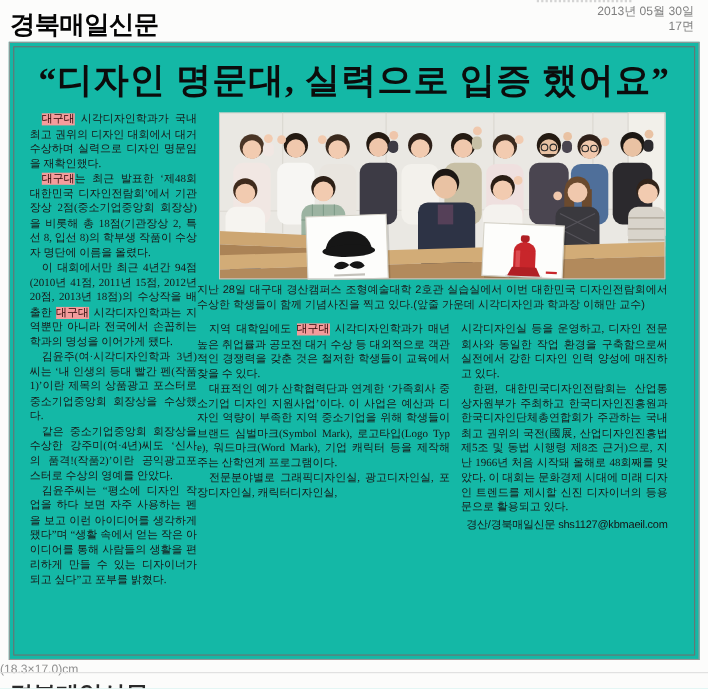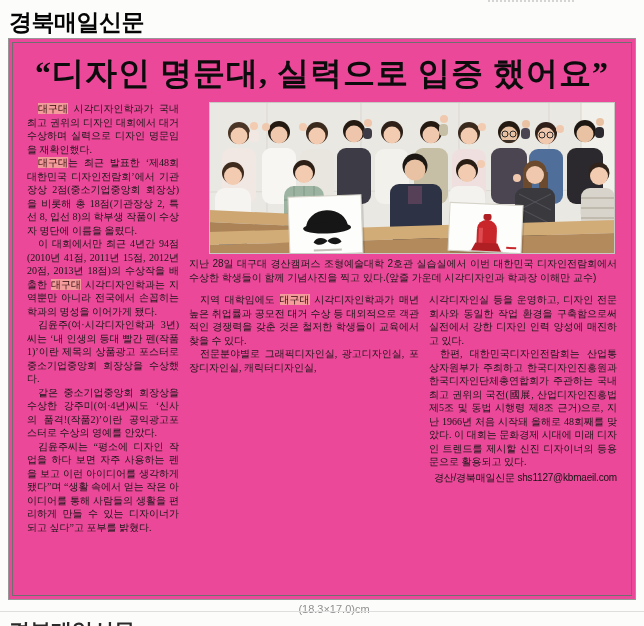--- a/index.html
+++ b/index.html
@@ -18,36 +18,36 @@
   .date-block {
     position:absolute; right:13px; top:5px; text-align:right;
     font-family:"Liberation Sans", sans-serif; font-size:11px;
     color:#7e7e7e; line-height:1.2;
   }
   .top-sliver {
     position:absolute; top:0; right:70px; width:86px; height:2px;
     border-top:2px dotted #d4d4d4; overflow:hidden;
   }
   
-  .box-outer { margin:0 8px; border:1px solid #979797; padding:3px; background:#ec4899; }
+  .box-outer { margin:0 8px; border:1px solid #979797; padding:3px; background:#14b8a6; }
   .box-inner { border:1px solid #6f6f6f; padding:10px 14px 8px; height:554px; overflow:hidden; }
   
   .headline {
     font-size:32px; font-weight:bold; text-align:center;
     letter-spacing:1px; color:#0c0c0c; line-height:1.22;
     margin:1px 0 9px;
   }
   .subhead {
     border-top:1px solid #adadad; border-bottom:1px solid #adadad;
     padding:8px 2px 9px; margin-bottom:10px;
     font-size:17px; font-weight:bold; color:#121212; letter-spacing:-0.3px;
     white-space:nowrap; overflow:hidden;
   }
   
-  .body-grid { display:flex; gap:10px; height:430px; overflow:hidden; }
+  .body-grid { display:flex; height:430px; overflow:hidden; }
   .col { font-size:10px; line-height:13.5px; overflow:hidden; }
   .col-1 { width:152px; flex:none; }
   .right-region { flex:1; min-width:0; }
   .para { text-align:justify; text-indent:11px; word-break:break-all; color:#171717; }
   .para.noindent { text-indent:0; }
   .hl { background:var(--hl-color,#f49c9c); color:#2c0606; }
   
   .photo-wrap { margin-left:20px; width:406px; }
   .photo-svg { display:block; }
   .caption {
@@ -59,36 +59,40 @@
   .two-cols { display:flex; gap:10px; margin-top:8px; height:235px; overflow:hidden; }
   .col-b { width:230px; flex:none; }
   .col-c { width:188px; flex:none; display:flex; flex-direction:column; }
   .byline {
     margin-top:2px; text-align:right; white-space:nowrap;
     font-family:"Liberation Sans", sans-serif;
     font-size:10px; letter-spacing:-0.2px; color:#151515;
   }
   
   .size-label {
-    margin:3px 12px 0 0; text-align:center;
-    font-family:"Liberation Sans", sans-serif; font-size:11px; color:#8f8f8f;padding-left:36px;
+    margin:3px 12px 0 0; text-align:left;
+    font-family:"Liberation Sans", sans-serif; font-size:11px; color:#8f8f8f;
   }
   .bottom-divider { position:absolute; left:0; right:0; bottom:14px; border-top:1px solid #dedede; }
   .bottom-clip {
     position:absolute; left:9px; bottom:0; height:9px; width:220px; overflow:hidden;
     font-family:"Liberation Sans", sans-serif; font-size:21px; font-weight:900; color:#2a2a2a;
   }
 </style>
 </head>
 <body>
 
 <div class="page">
 
   <div class="header">
     <div class="masthead">경북매일신문</div>
+    <div class="date-block">
+      <div>2013년 05월 30일</div>
+      <div>17면</div>
+    </div>
     <div class="top-sliver"></div>
   </div>
 
   <div class="box-outer">
     <div class="box-inner">
 
       <h1 class="headline">“디자인 명문대, 실력으로 입증 했어요”</h1>
 
       <div class="body-grid">
         <div class="col col-1">
@@ -260,20 +264,21 @@
 
               <rect x="0.5" y="0.5" width="405" height="151" fill="none" stroke="#c8c8c4"></rect>
             </svg>
           </div>
 
           <p class="caption">지난 28일 대구대 경산캠퍼스 조형예술대학 2호관 실습실에서 이번 대한민국 디자인전람회에서 수상한 학생들이 함께 기념사진을 찍고 있다.(앞줄 가운데 시각디자인과 학과장 이해만 교수)</p>
 
           <div class="two-cols">
             <div class="col col-b">
                 <p class="para"><span>지역 대학임에도 </span><span class="hl">대구대</span><span> 시각디자인학과가 매년 높은 취업률과 공모전 대거 수상 등 대외적으로 객관적인 경쟁력을 갖춘 것은 철저한 학생들이 교육에서 찾을 수 있다.</span></p>
+                <p class="para"><span>대표적인 예가 산학협력단과 연계한 ‘가족회사 중소기업 디자인 지원사업’이다. 이 사업은 예산과 디자인 역량이 부족한 지역 중소기업을 위해 학생들이 브랜드 심벌마크(Symbol Mark), 로고타입(Logo Type), 워드마크(Word Mark), 기업 캐릭터 등을 제작해 주는 산학연계 프로그램이다.</span></p>
                 <p class="para"><span>전문분야별로 그래픽디자인실, 광고디자인실, 포장디자인실, 캐릭터디자인실,</span></p>
               </div>
             <div class="col col-c">
               <div>
                   <p class="para noindent"><span>시각디자인실 등을 운영하고, 디자인 전문회사와 동일한 작업 환경을 구축함으로써 실전에서 강한 디자인 인력 양성에 매진하고 있다.</span></p>
                   <p class="para"><span>한편, 대한민국디자인전람회는 산업통상자원부가 주최하고 한국디자인진흥원과 한국디자인단체총연합회가 주관하는 국내 최고 권위의 국전(國展, 산업디자인진흥법 제5조 및 동법 시행령 제8조 근거)으로, 지난 1966년 처음 시작돼 올해로 48회째를 맞았다. 이 대회는 문화경제 시대에 미래 디자인 트렌드를 제시할 신진 디자이너의 등용문으로 활용되고 있다.</span></p>
                 </div>
               <div class="byline">경산/경북매일신문 shs1127@kbmaeil.com</div>
             </div>
           </div>

